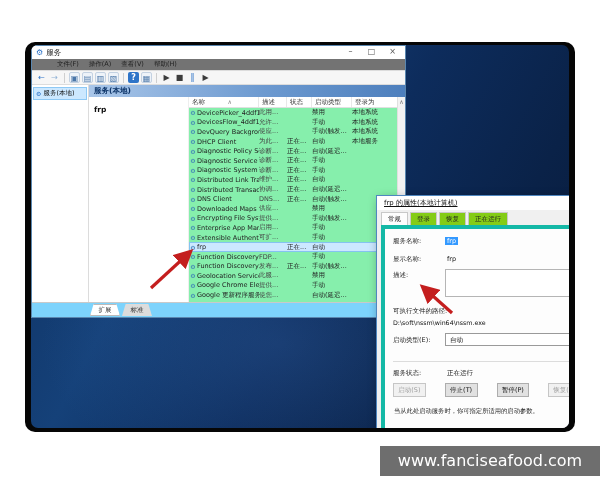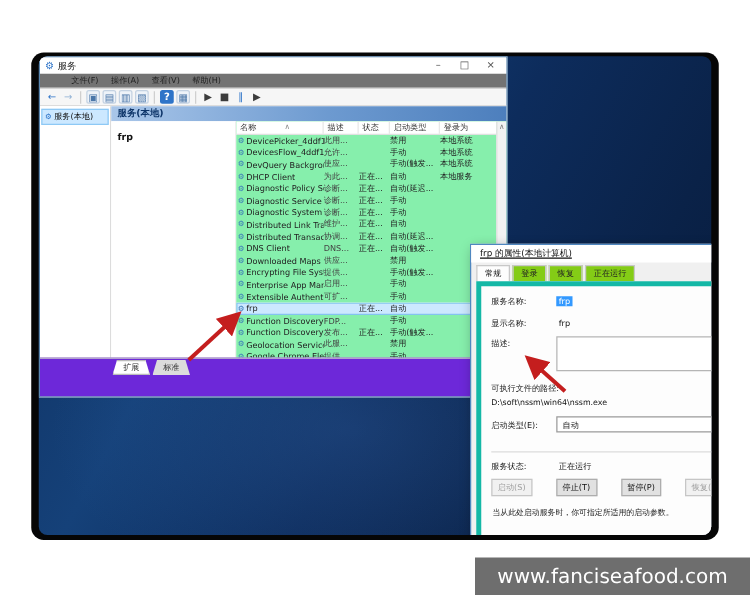--- a/index.html
+++ b/index.html
@@ -69,21 +69,21 @@
   .svc-row { height:9.6px; display:flex; align-items:center; white-space:nowrap; }
   .svc-row.selected { background:#cce8ff; box-shadow:inset 0 0 0 1px #84c3f0; }
   .cell { font-size:6.5px; color:#222; overflow:hidden; white-space:nowrap; }
   .c-icon { width:8px; color:#3a79b8; font-size:6px; text-align:center; }
   .c-name { width:62px; } .c-desc { width:28px; color:#444; } .c-status { width:25px; }
   .c-startup { width:40px; } .c-logon { width:45px; }
 
   .vscroll { position:absolute; right:0; top:0; width:8px; bottom:0; background:#f2f2f2; border-left:1px solid #e0e0e0; }
   .vscroll .arr { display:block; text-align:center; font-size:6px; color:#777; line-height:9px; }
 
-  .tabbar { position:absolute; left:0; bottom:0; right:0; height:31px; background:#6d28d9; border-top:1px solid #c9c9c9; }
+  .tabbar { position:absolute; left:0; bottom:0; right:0; height:15px; background:#7dd3fc; border-top:1px solid #c9c9c9; }
   .btab { position:absolute; top:1px; height:12px; font-size:6.5px; line-height:12px; text-align:center; width:30px;
     clip-path:polygon(12% 0,88% 0,100% 100%,0 100%); background:#dcdcdc; color:#333; }
   .btab.active { background:#fff; box-shadow:inset 0 0 0 1px #bbb; }
   .btab.t0 { left:58px; } .btab.t1 { left:90px; }
 
   
   .dialog { position:absolute; left:345px; top:150px; width:220px; height:278px; background:#f0f0f0;
     border:1px solid #4f87c0; box-shadow:3px 4px 10px rgba(0,0,0,.4); z-index:10; }
   .dlg-titlebar { position:absolute; left:0; top:0; right:0; height:14px; background:#fff; }
   .dlg-title { font-size:7px; color:#111; line-height:14px; padding-left:7px;text-decoration:underline; }

